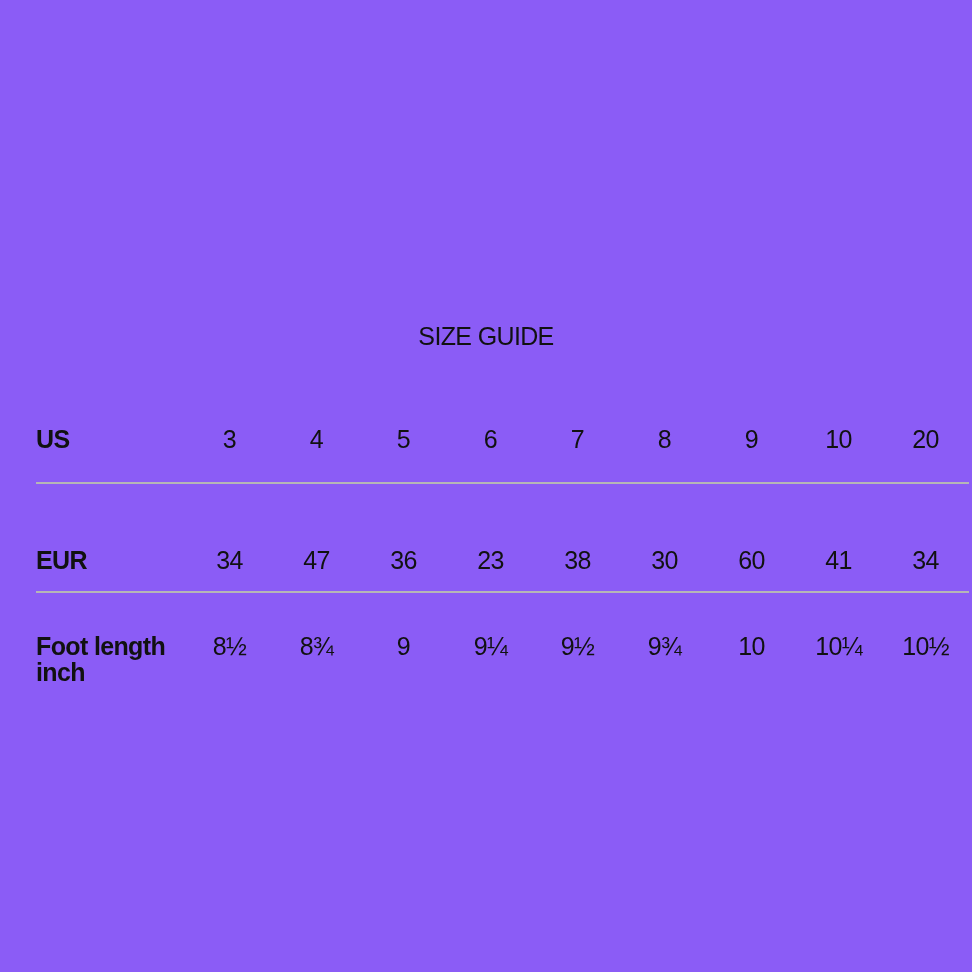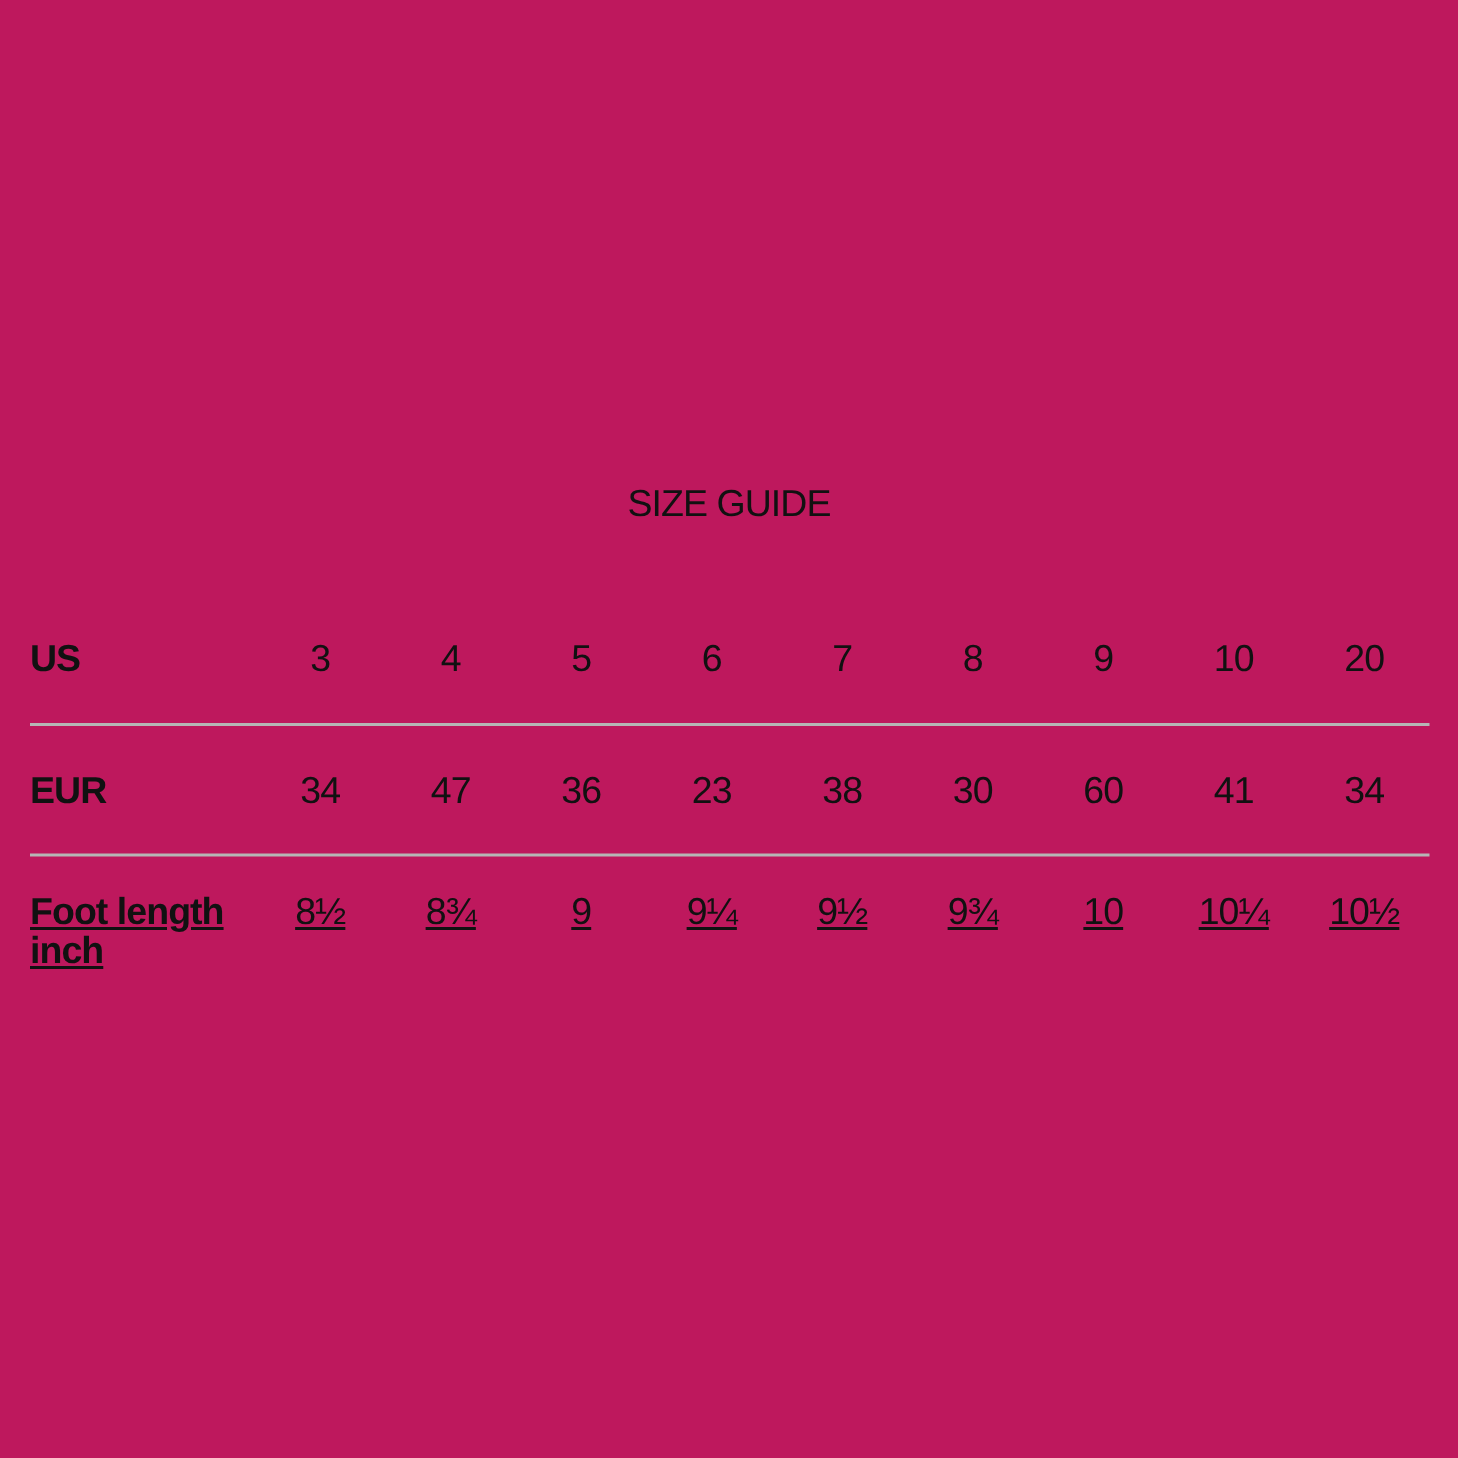--- a/index.html
+++ b/index.html
@@ -4,56 +4,55 @@
 <style>
   html, body {
     margin: 0;
     padding: 0;
     background: #ffffff;
   }
   .sheet {
     position: relative;
     width: 972px;
     height: 972px;
-    background: #be185d;
+    background: #8b5cf6;
     overflow: hidden;
     font-family: "Liberation Sans", sans-serif;
     color: #111111;
     letter-spacing: -0.04em;
   }
   .title {
     position: absolute;
     top: 323px;
     left: 0;
     right: 0;
     margin: 0;
     text-align: center;
     font-size: 25px;
     font-weight: 400;
     line-height: 27px;
     color: #111111;
   }
   .size-table {
     position: absolute;
     top: 396px;
-    left: 20px;
+    left: 36px;
     width: 933px;
   }
   .row {
     display: grid;
     grid-template-columns: 150px repeat(9, 1fr);
     align-items: center;
   }
   .row-us { height: 86px; }
-  .row-eur { height: 85px; }
+  .row-eur { height: 63px; margin-top: 44px; }
   .row-foot {
     align-items: start;
-    padding-top: 24px;
+    padding-top: 40px;
     height: 90px;
-    text-decoration: underline;
   }
   .cell {
     font-size: 25px;
     line-height: 26px;
     text-align: center;
     color: #111111;
   }
   .cell.label {
     text-align: left;
     font-weight: 700;

